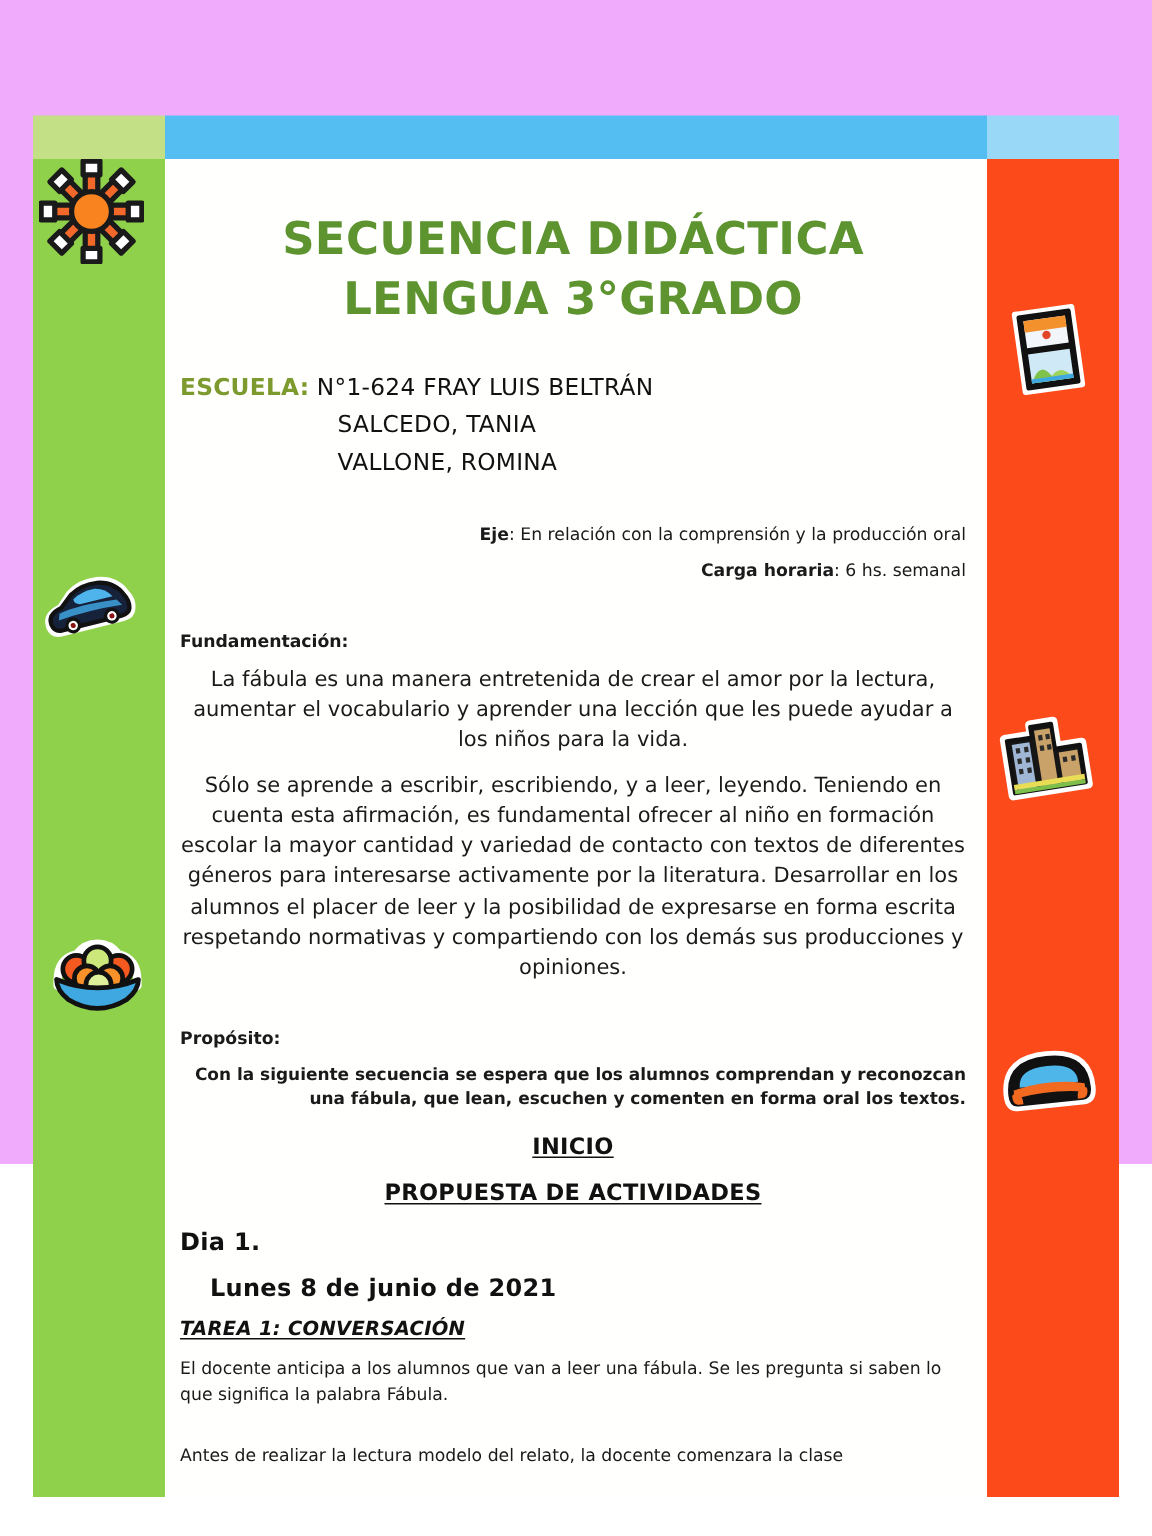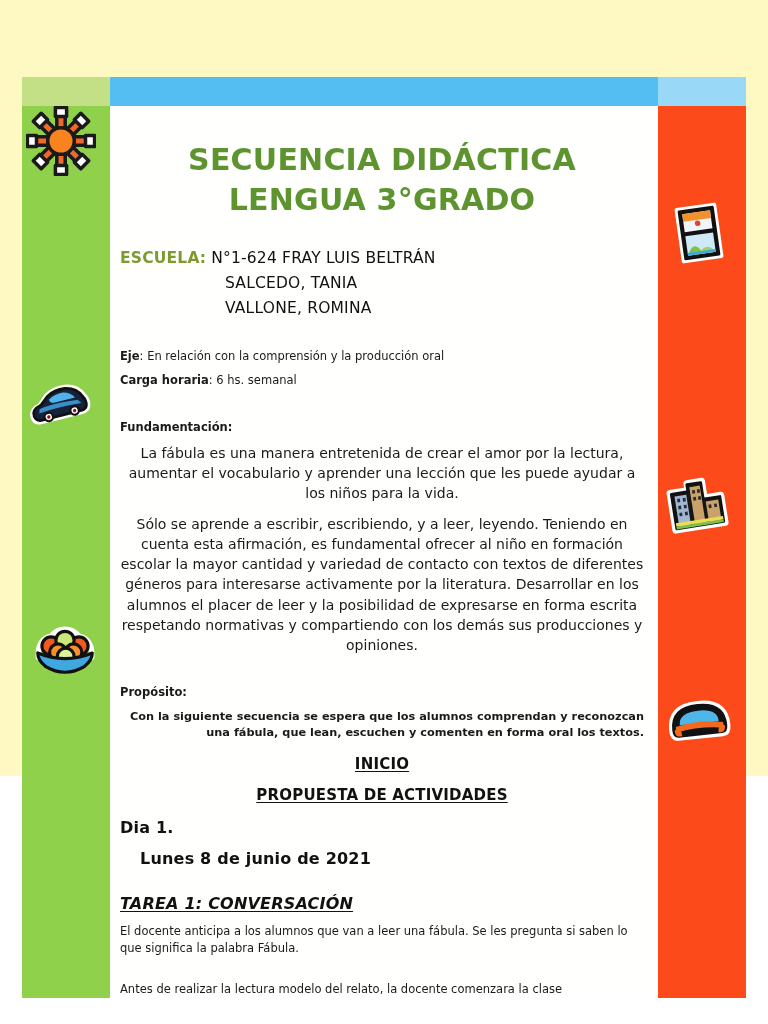--- a/index.html
+++ b/index.html
@@ -14,21 +14,21 @@
     overflow: hidden;
     font-family: "DejaVu Sans", sans-serif;
   }
 
   
   #page {
     position: absolute;
     left: 0; top: 0;
     width: 768px;
     height: 776px;
-    background: #fef9c3;
+    background: #f0abfc;
   }
 
   
   .bar-green-light {
     position: absolute;
     left: 22px; top: 77px;
     width: 88px; height: 29px;
     background: #c3e086;
   }
   .bar-green-main {
@@ -101,20 +101,21 @@
     letter-spacing: 0.2px;
   }
   .field-indent { padding-left: 105px; }
 
   
   .meta-block { margin-top: 23px; }
   .meta-line {
     font-size: 11.5px;
     line-height: 2.1;
     color: #1a1a1a;
+    text-align: right;
   }
   .meta-line b { font-weight: bold; }
 
   
   .section-head {
     font-size: 11.5px;
     font-weight: bold;
     color: #1a1a1a;
     margin-top: 28px;
   }
@@ -159,25 +160,25 @@
   .day-line {
     font-size: 16px;
     font-weight: bold;
     color: #111;
     margin-top: 14px;
     letter-spacing: 0.2px;
   }
   .day-line.second { margin-top: 12px; margin-left: 20px; }
 
   .tarea-head {
-    font-size: 16px;
+    font-size: 13px;
     font-weight: bold;
     font-style: italic;
     color: #111;
-    margin-top: 26px;
+    margin-top: 11px;
     letter-spacing: 0.2px;
   }
   .tarea-head span {
     text-decoration: underline;
     text-underline-offset: 2px;
   }
 
   p.tail-text {
     font-size: 11.5px;
     line-height: 1.45;

